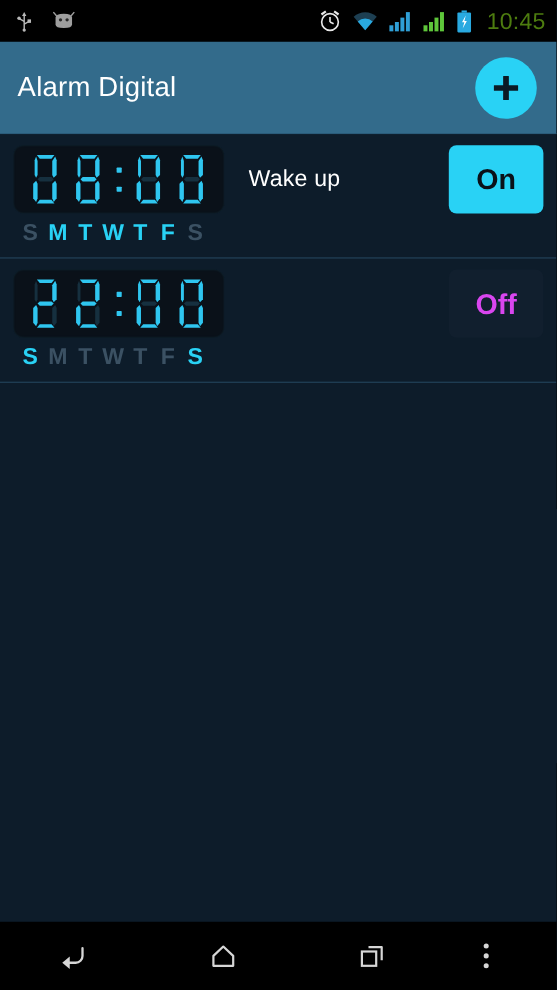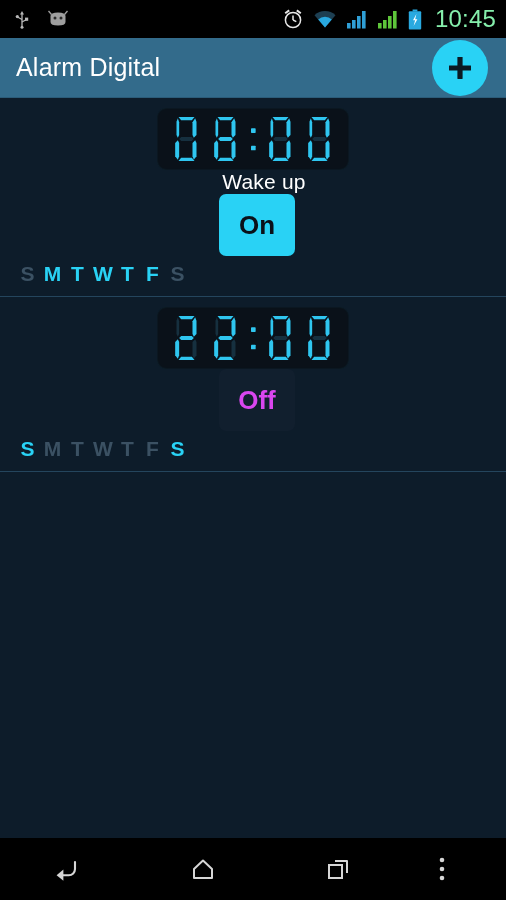--- a/index.html
+++ b/index.html
@@ -35,32 +35,32 @@
     align-items: center;
     gap: 16px;
   }
   .status-right {
     margin-left: auto;
     display: flex;
     align-items: center;
     gap: 9px;
   }
   .status-clock {
-    color: #86efac;
-    font-size: 24px;
+    color: #4d7c0f;
+    font-size: 21px;
     font-weight: 400;
     letter-spacing: 0.2px;
     margin-left: 4px;
     line-height: 1;
   }
   .sicon { display: block; }
 
   
   .actionbar {
-    height: 60px;
+    height: 84px;
     background: #336b8b;
     display: flex;
     align-items: center;
     padding: 0 18px 0 16px;
     flex: 0 0 auto;
     border-bottom: 1px solid #2b5b78;
   }
   .app-title {
     color: #ffffff;
     font-size: 25px;
@@ -90,41 +90,40 @@
   .alarm-row {
     position: relative;
     padding: 10px 12px 10px 12px;
     border-bottom: 1px solid #24455d;
     display: block;
     cursor: pointer;
   }
   .alarm-main {
     display: flex;
     align-items: center;
-    flex-direction: column;
   }
   .lcd-box {
     background: #0a1119;
     border-radius: 9px;
     padding: 7px 10px 7px 10px;
     display: inline-flex;
     align-items: center;
     box-shadow: inset 0 0 2px rgba(60,180,220,0.16);
   }
   .alarm-label {
     color: #ffffff;
     font-size: 21px;
     margin-left: 22px;
     letter-spacing: 0.2px;
     flex: 1 1 auto;
     overflow: hidden;
     white-space: nowrap;
   }
   .toggle {
-    width: 76px;
+    width: 86px;
     height: 62px;
     border-radius: 7px;
     display: flex;
     align-items: center;
     justify-content: center;
     font-size: 26px;
     font-weight: bold;
     border: none;
     cursor: pointer;
     flex: 0 0 auto;

